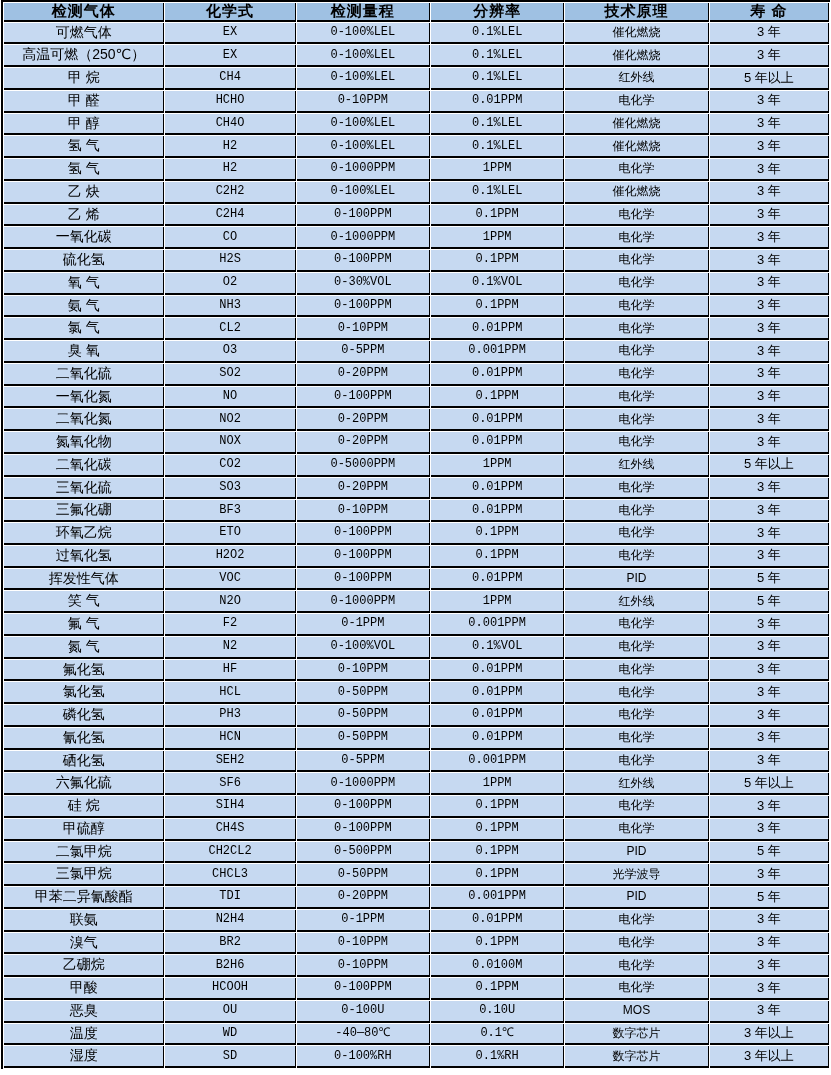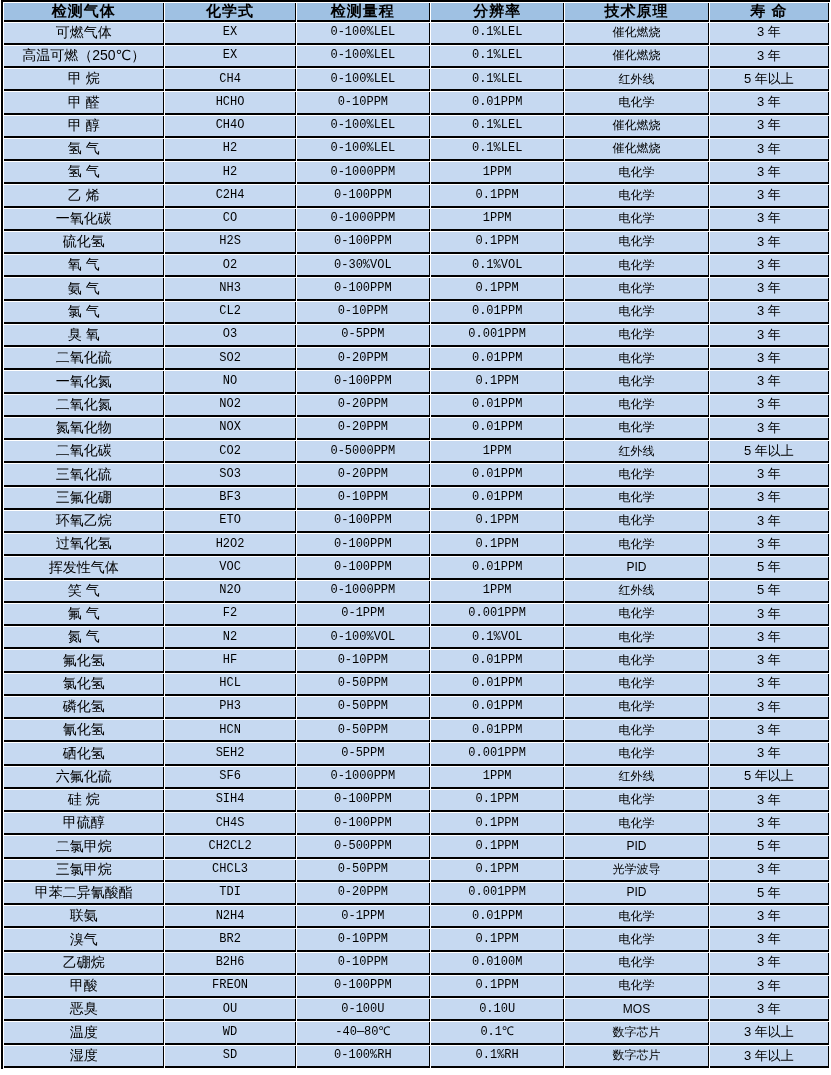--- a/index.html
+++ b/index.html
@@ -127,20 +127,28 @@
       </tr>
       <tr>
         <td class="c0">氢 气</td>
         <td class="c1">H2</td>
         <td class="c2">0-1000PPM</td>
         <td class="c3">1PPM</td>
         <td class="c4">电化学</td>
         <td class="c5">3 年</td>
       </tr>
       <tr>
+        <td class="c0">乙 炔</td>
+        <td class="c1">C2H2</td>
+        <td class="c2">0-100%LEL</td>
+        <td class="c3">0.1%LEL</td>
+        <td class="c4">催化燃烧</td>
+        <td class="c5">3 年</td>
+      </tr>
+      <tr>
         <td class="c0">乙 烯</td>
         <td class="c1">C2H4</td>
         <td class="c2">0-100PPM</td>
         <td class="c3">0.1PPM</td>
         <td class="c4">电化学</td>
         <td class="c5">3 年</td>
       </tr>
       <tr>
         <td class="c0">一氧化碳</td>
         <td class="c1">CO</td>
@@ -400,21 +408,21 @@
       <tr>
         <td class="c0">乙硼烷</td>
         <td class="c1">B2H6</td>
         <td class="c2">0-10PPM</td>
         <td class="c3">0.0100M</td>
         <td class="c4">电化学</td>
         <td class="c5">3 年</td>
       </tr>
       <tr>
         <td class="c0">甲酸</td>
-        <td class="c1">FREON</td>
+        <td class="c1">HCOOH</td>
         <td class="c2">0-100PPM</td>
         <td class="c3">0.1PPM</td>
         <td class="c4">电化学</td>
         <td class="c5">3 年</td>
       </tr>
       <tr>
         <td class="c0">恶臭</td>
         <td class="c1">OU</td>
         <td class="c2">0-100U</td>
         <td class="c3">0.10U</td>

